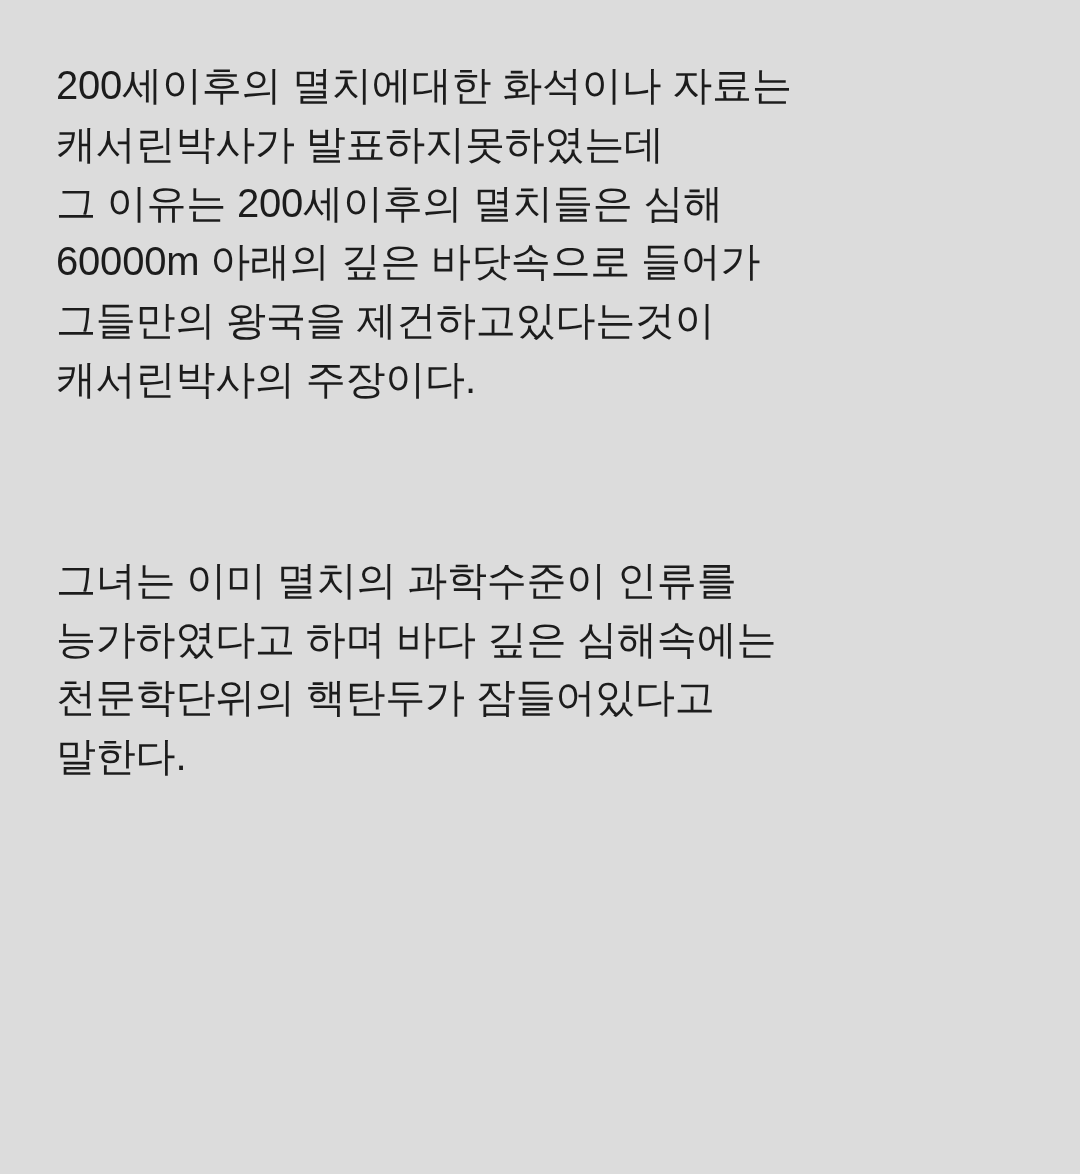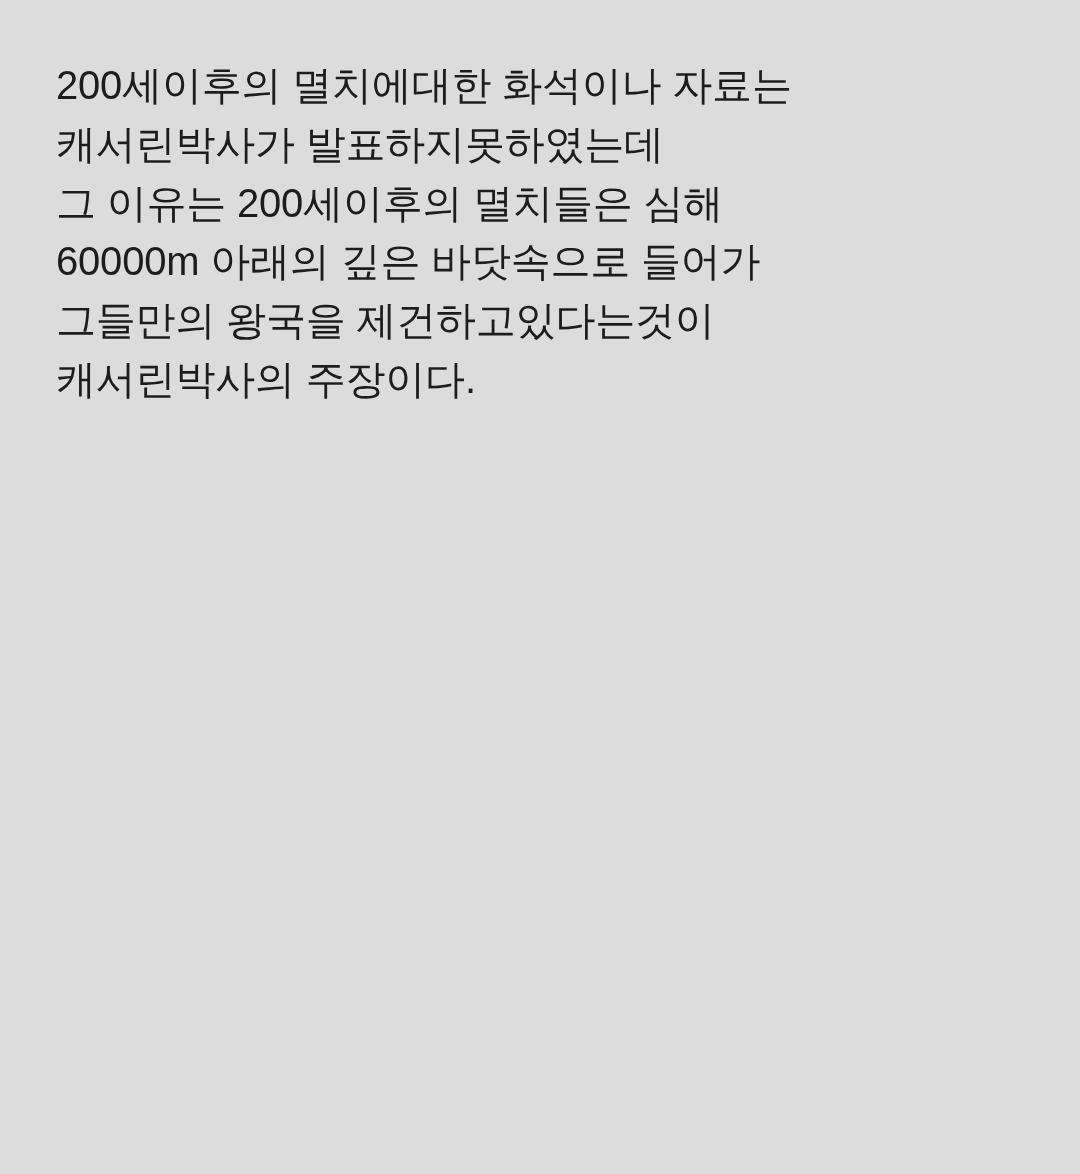--- a/index.html
+++ b/index.html
@@ -39,17 +39,19 @@
 <body>
 
 <div class="page">
 
   <p class="block para">200세이후의 멸치에대한 화석이나 자료는 캐서린박사가 발표하지못하였는데
 그 이유는 200세이후의 멸치들은 심해 60000m 아래의 깊은 바닷속으로 들어가
 그들만의 왕국을 제건하고있다는것이 캐서린박사의 주장이다.</p>
 
   <div class="gap-1"></div>
 
+  <p class="block para">그녀는 이미 멸치의 과학수준이 인류를 능가하였다고 하며 바다 깊은 심해속에는
+천문학단위의 핵탄두가 잠들어있다고 말한다.</p>
 
   <div class="gap-2"></div>
 
 
 </div>
 
 </body></html>

